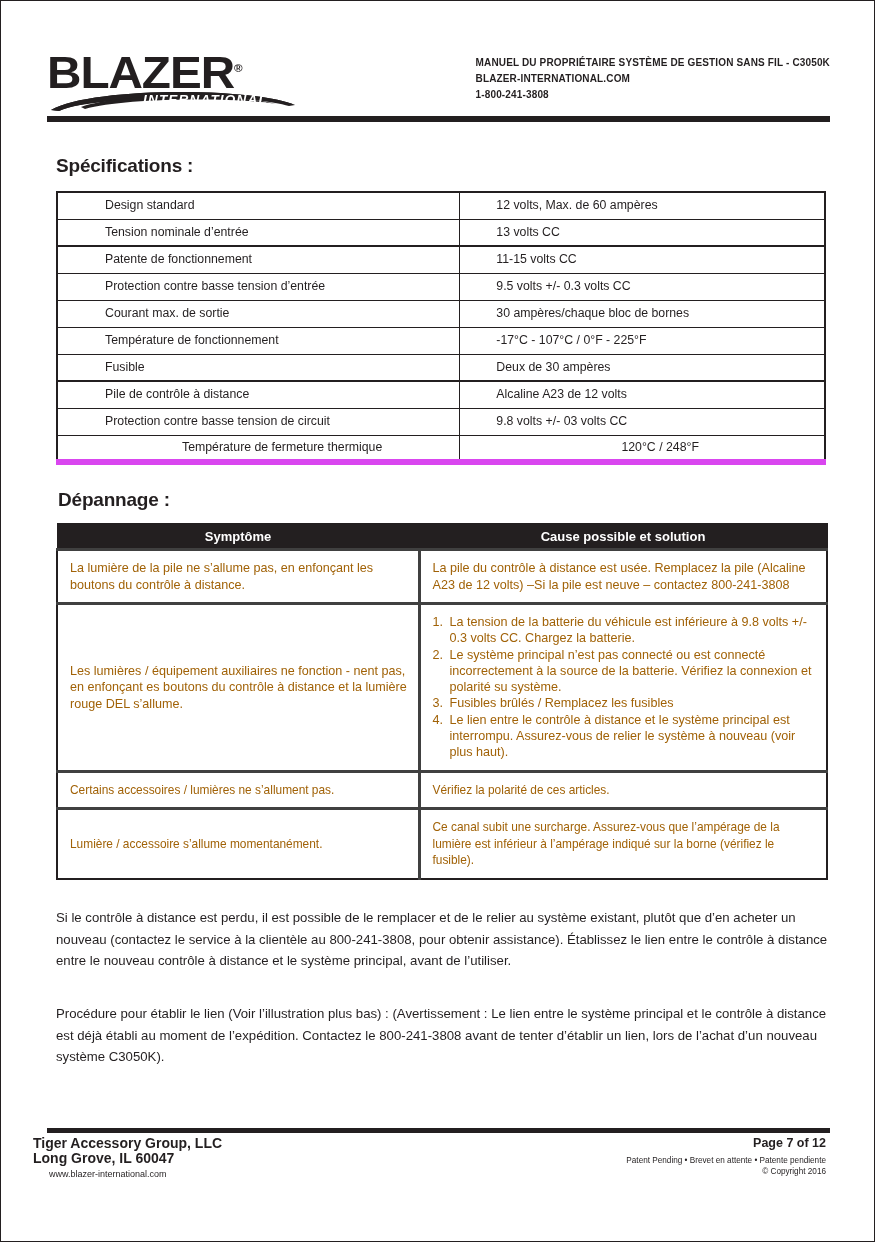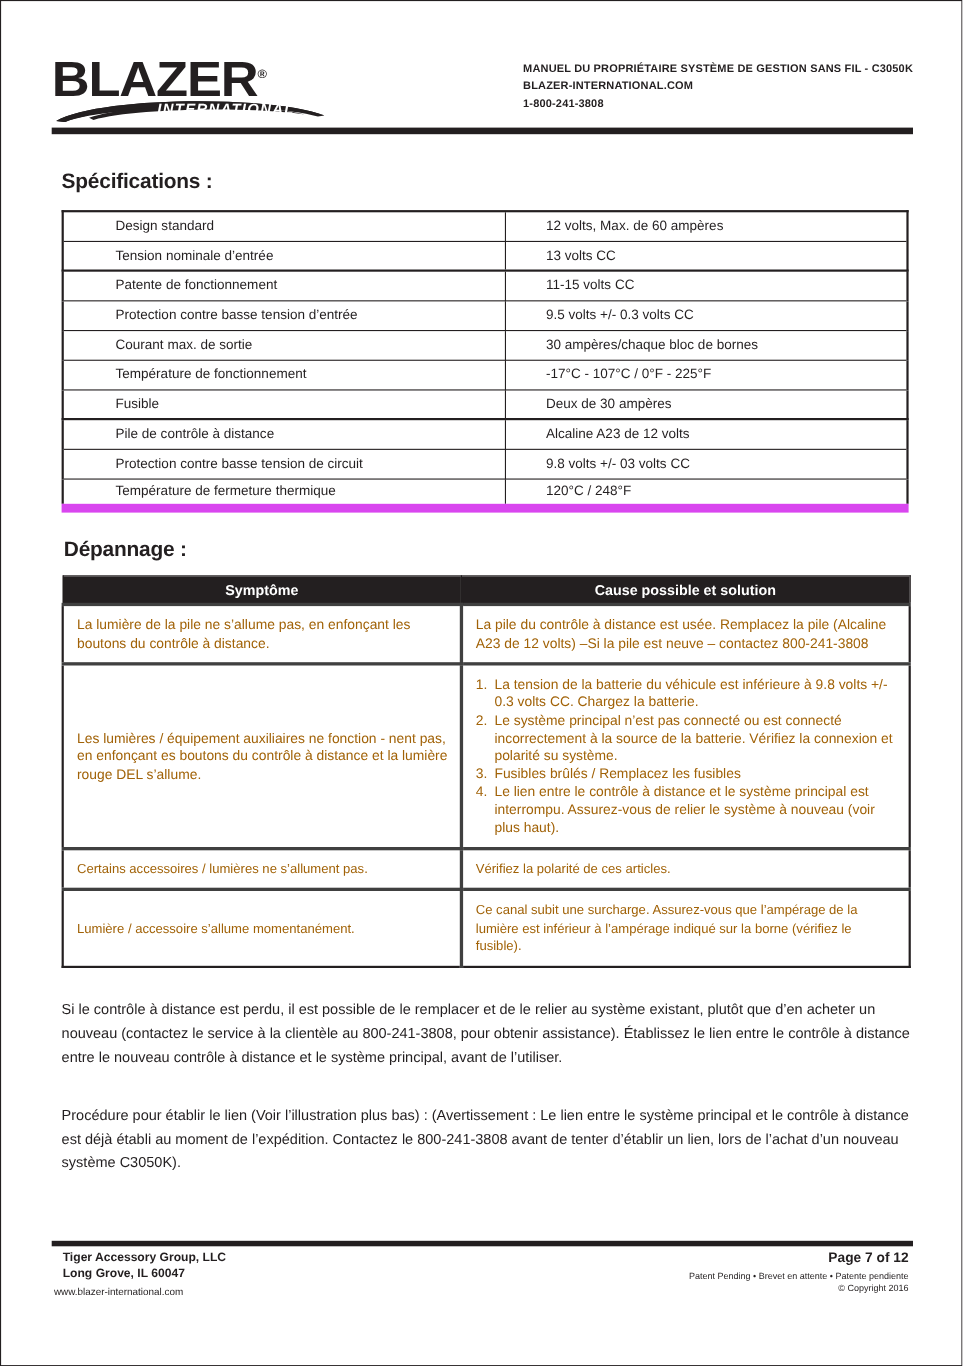--- a/index.html
+++ b/index.html
@@ -120,21 +120,21 @@
     color: #231f20;
     vertical-align: middle;
     padding: 0;
     line-height: 15px;
   }
   .spec-table td.k { width: 385px; padding-left: 47px; }
   .spec-table td.v { width: 349px; padding-left: 36px; }
   
   .spec-table tr.thick-bottom td { border-bottom: 2px solid #231f20; }
   .spec-table tr.first td { border-top: 2px solid #231f20; }
-  .spec-table tr.last td { border-bottom: 8px solid #d946ef; }
+  .spec-table tr.last td { border-bottom: 6px solid #d946ef; text-align: center; }
   .spec-table td.k { border-left: 2px solid #231f20; }
   .spec-table td.v { border-right: 2px solid #231f20; }
 
   
   .tr-table {
     position: absolute;
     left: 55px;
     top: 522px;
     width: 770px;
     border-collapse: collapse;
@@ -198,23 +198,23 @@
   .footer-rule {
     position: absolute;
     left: 46px;
     right: 44px;
     top: 1127px;
     height: 5px;
     background: #231f20;
   }
   .footer-left {
     position: absolute;
-    left: 56px;
+    left: 32px;
     top: 1135px;
-    font-size: 11px;
+    font-size: 14px;
     font-weight: bold;
     line-height: 15px;
     color: #231f20;
   }
   .footer-url {
     position: absolute;
     left: 48px;
     top: 1168px;
     font-size: 9px;
     font-weight: normal;

